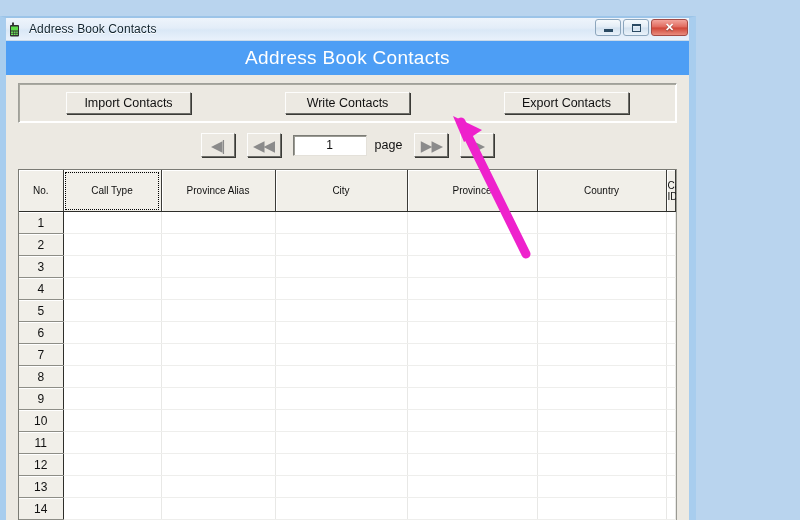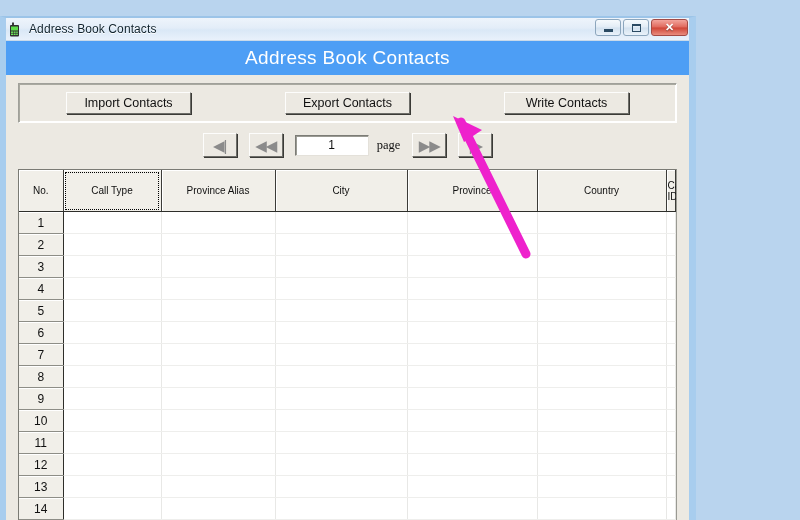--- a/index.html
+++ b/index.html
@@ -100,21 +100,21 @@
   .navglyph{color:#8b8b8b;font-size:15px;line-height:1;letter-spacing:-1px;}
   .pageinput{
     width:74px;height:21px;box-sizing:border-box;
     background:#ffffff;
     border:1px solid #7c7c76;
     border-right-color:#e4e1da;border-bottom-color:#e4e1da;
     box-shadow:inset 1px 1px 0 #9a9a93;
     font-size:12px;color:#101010;text-align:center;line-height:19px;
     margin:0 6px;
   }
-  .pagelabel{font-size:12.5px;color:#101010;margin:0 6px 0 2px;font-family:Liberation Serif, serif;}
+  .pagelabel{font-size:12.5px;color:#101010;margin:0 6px 0 2px;}
 
   
   .table-wrap{
     margin:6px 12px 0 12px;
     border:1px solid #9a9a93;
     border-top-color:#7a7a74;border-left-color:#7a7a74;
     background:#ffffff;
     height:368px;box-sizing:border-box;overflow:hidden;
     position:relative;
   }
@@ -191,24 +191,24 @@
   <div class="banner">
     <span class="banner-text">Address Book Contacts</span>
   </div>
 
   <div class="toolbar-wrap">
     <div class="toolbar">
       <div class="tb-slot">
         <div class="btn tb-btn">Import Contacts</div>
       </div>
       <div class="tb-slot">
+        <div class="btn tb-btn">Write Contacts</div>
+      </div>
+      <div class="tb-slot">
         <div class="btn tb-btn">Export Contacts</div>
-      </div>
-      <div class="tb-slot">
-        <div class="btn tb-btn">Write Contacts</div>
       </div>
     </div>
   </div>
 
   <div class="pager">
     <div class="btn navbtn">
       <span class="navglyph">◀|</span>
     </div>
     <div class="btn navbtn">
       <span class="navglyph">◀◀</span>

